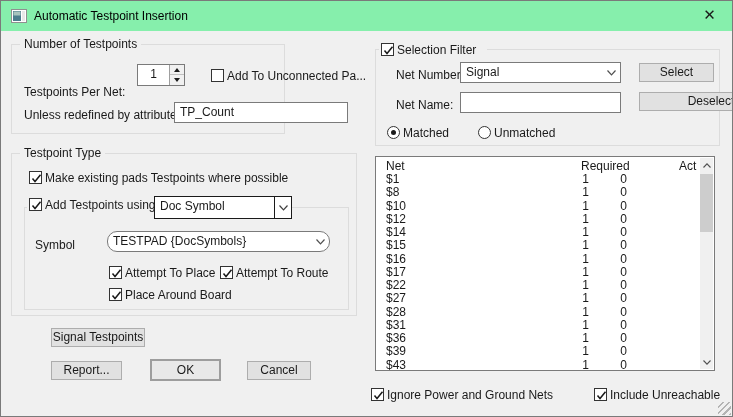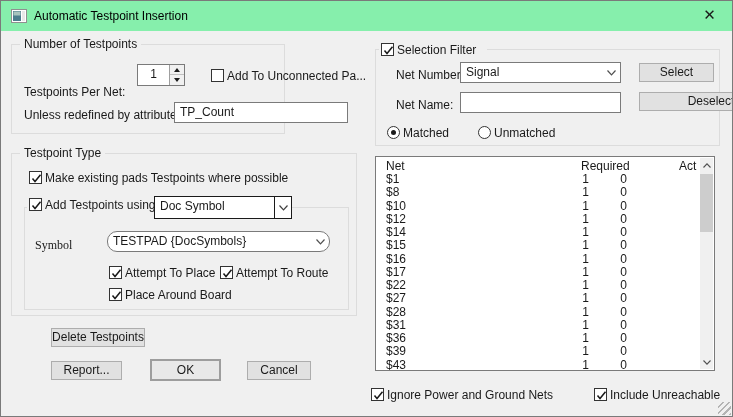--- a/index.html
+++ b/index.html
@@ -109,21 +109,21 @@
 
     <div class="combo dark" style="left:142px;top:42px;width:138px;height:23px;">
       <span>Doc Symbol</span>
       <span class="chev">
         <svg width="9" height="6" viewBox="0 0 9 6">
             <polyline points="0.5,0.5 4.5,4.8 8.5,0.5" stroke="#404040" stroke-width="1.2" fill="none"></polyline>
           </svg>
       </span>
     </div>
 
-    <span class="lbl" style="left:23px;top:84px;font-family:Liberation Serif, serif;">Symbol</span>
+    <span class="lbl" style="left:23px;top:84px;">Symbol</span>
     <div class="combo" style="left:95px;top:77px;width:223px;height:21px;border-radius:10px;">
       <span>TESTPAD {DocSymbols}</span>
       <span class="chev">
         <svg width="9" height="6" viewBox="0 0 9 6">
             <polyline points="0.5,0.5 4.5,4.8 8.5,0.5" stroke="#505050" stroke-width="1.2" fill="none"></polyline>
           </svg>
       </span>
     </div>
 
     <div class="cb checked" style="left:97px;top:112px;">
@@ -141,21 +141,21 @@
     <span class="lbl" style="left:224px;top:112px;">Attempt To Route</span>
 
     <div class="cb checked" style="left:97px;top:134px;">
       <svg width="13" height="13" viewBox="0 0 13 13">
           <polyline points="2.5,6.5 5,9.5 10.5,2.8" stroke="#1a1a1a" stroke-width="1.5" fill="none"></polyline>
         </svg>
     </div>
     <span class="lbl" style="left:113px;top:134px;">Place Around Board</span>
   </div>
 
-  <div class="btn" style="left:50px;top:327px;width:94px;height:19px;">Delete Testpoints</div>
+  <div class="btn" style="left:50px;top:327px;width:94px;height:19px;">Signal Testpoints</div>
   <div class="btn" style="left:50px;top:360px;width:71px;height:19px;">Report...</div>
   <div class="btn default" style="left:149px;top:358px;width:71px;height:22px;">OK</div>
   <div class="btn" style="left:246px;top:360px;width:64px;height:19px;">Cancel</div>
 
   <div class="grp" style="left:374px;top:48px;width:345px;height:97px;">
     <div class="abs mask" style="left:3px;top:-8px;width:108px;height:16px;"></div>
     <div class="cb checked" style="left:5px;top:-7px;">
       <svg width="13" height="13" viewBox="0 0 13 13">
           <polyline points="2.5,6.5 5,9.5 10.5,2.8" stroke="#1a1a1a" stroke-width="1.5" fill="none"></polyline>
         </svg>

